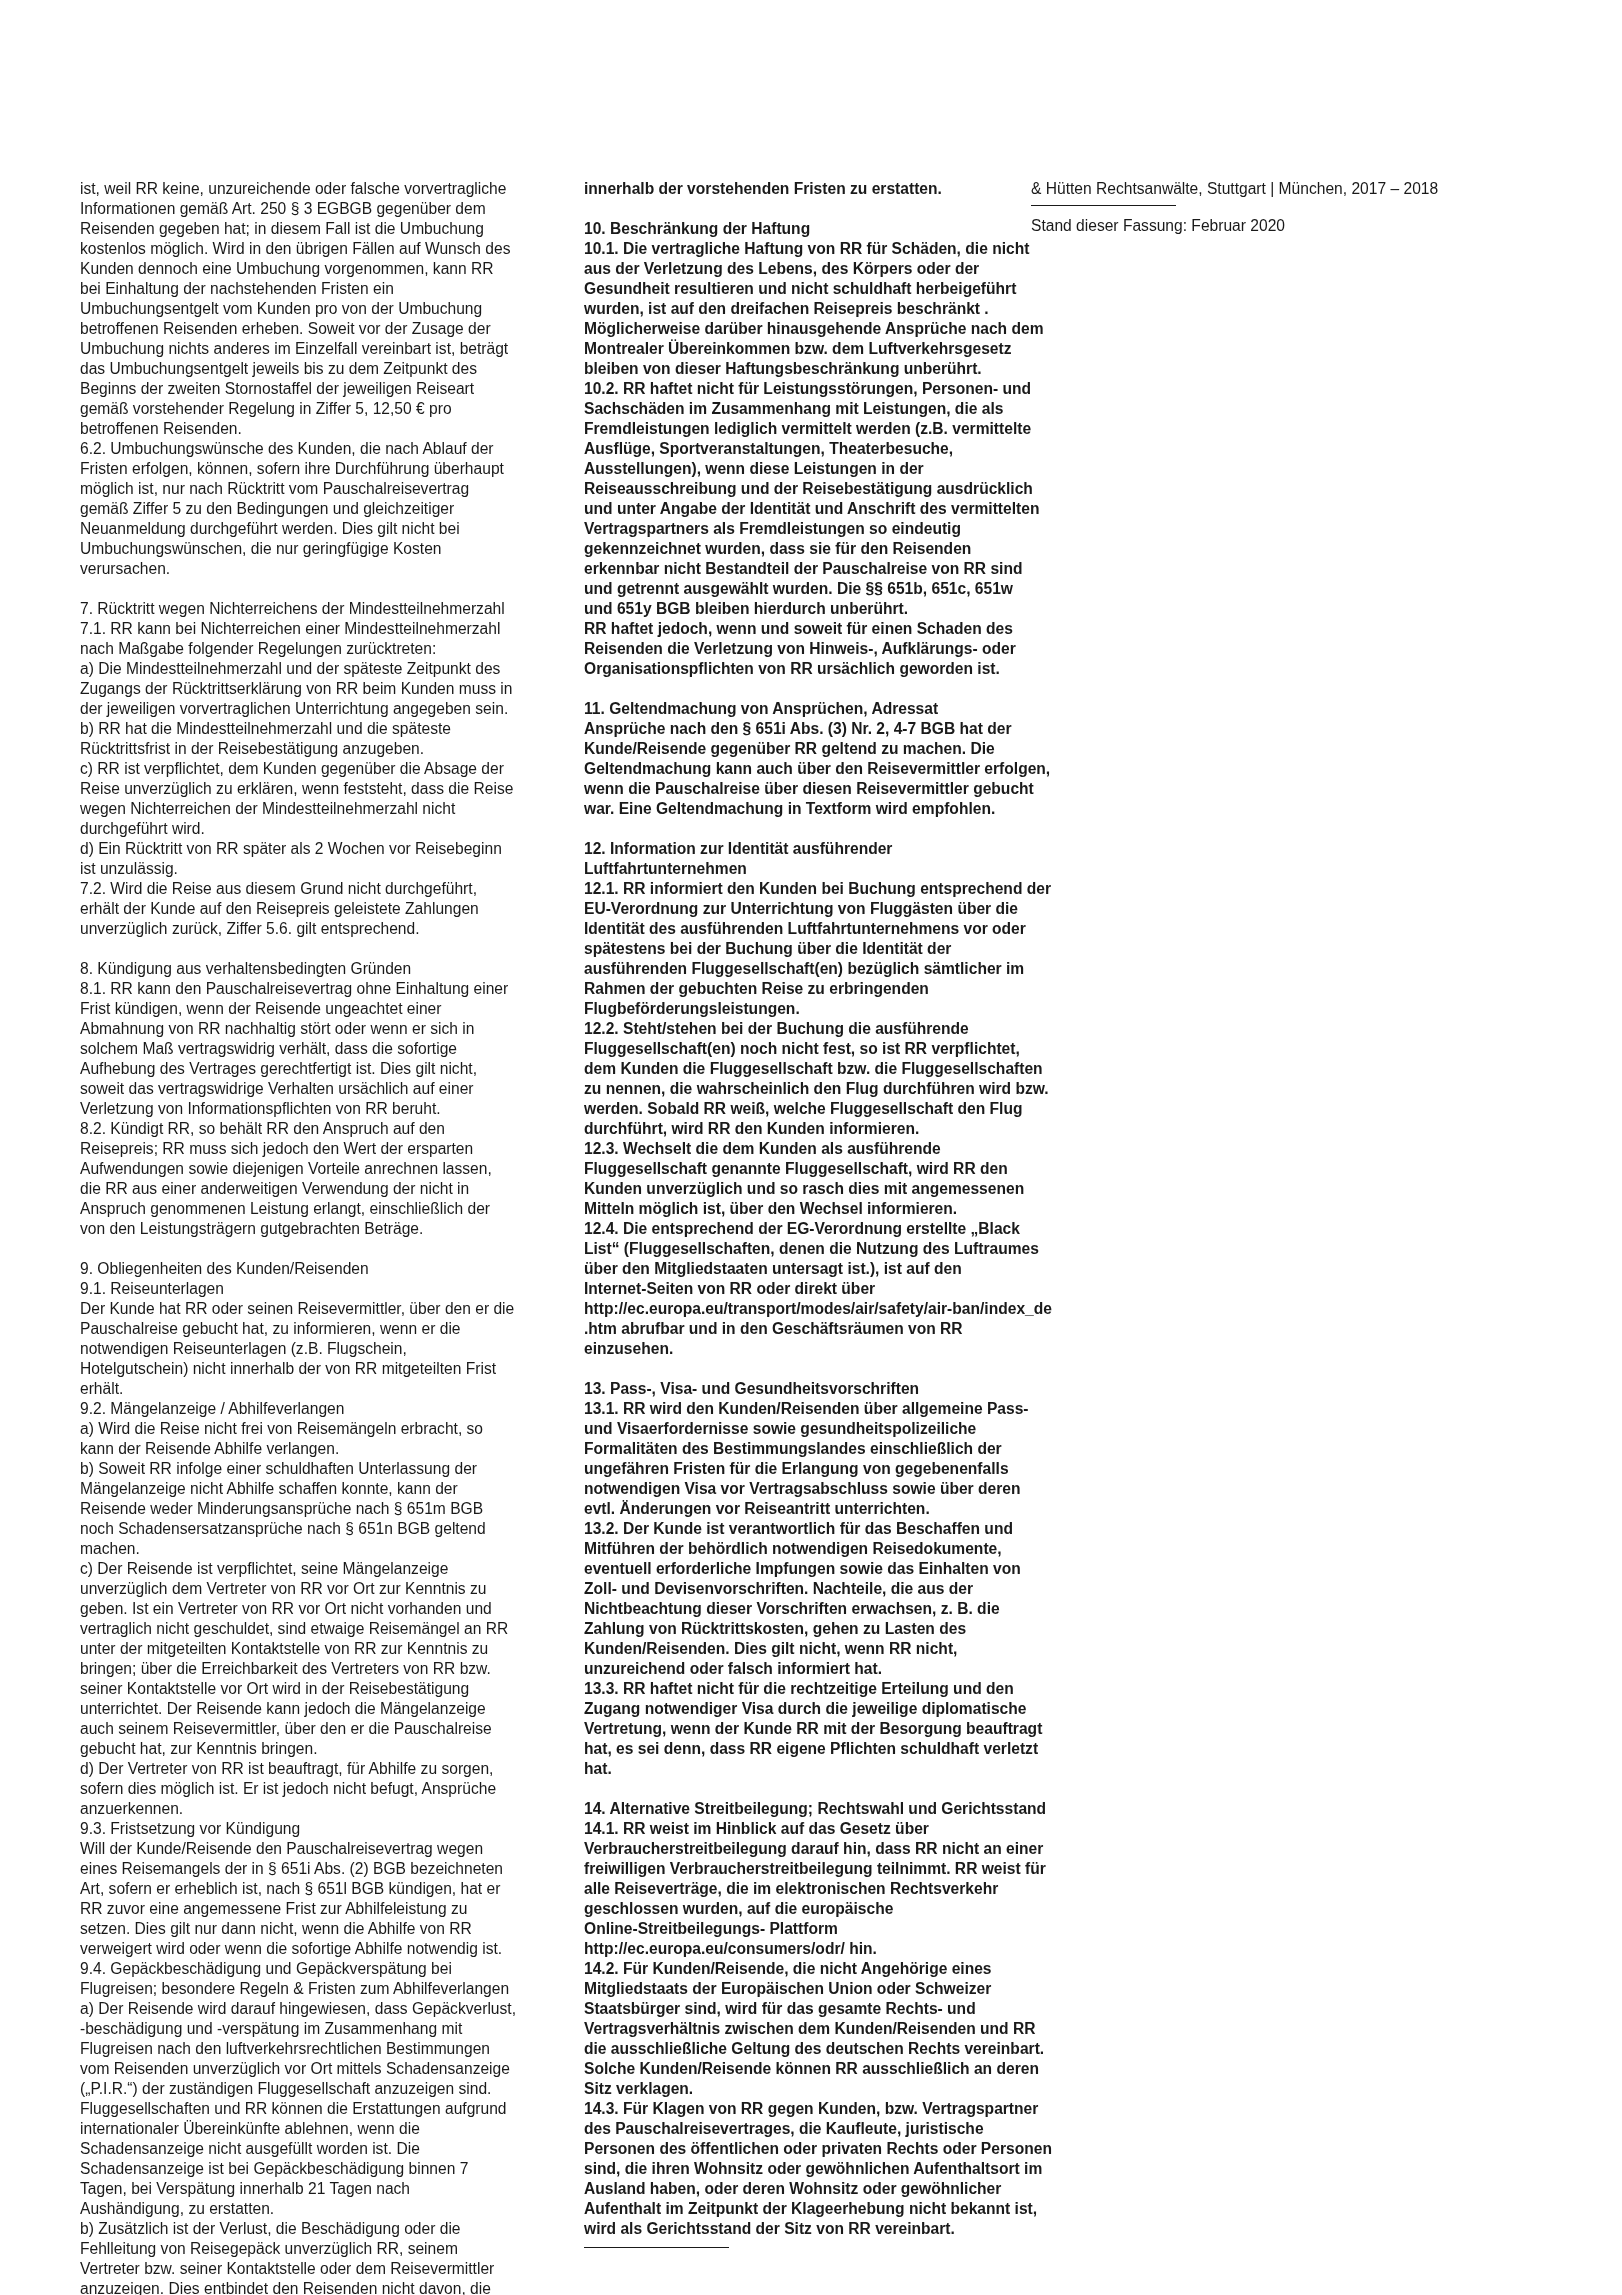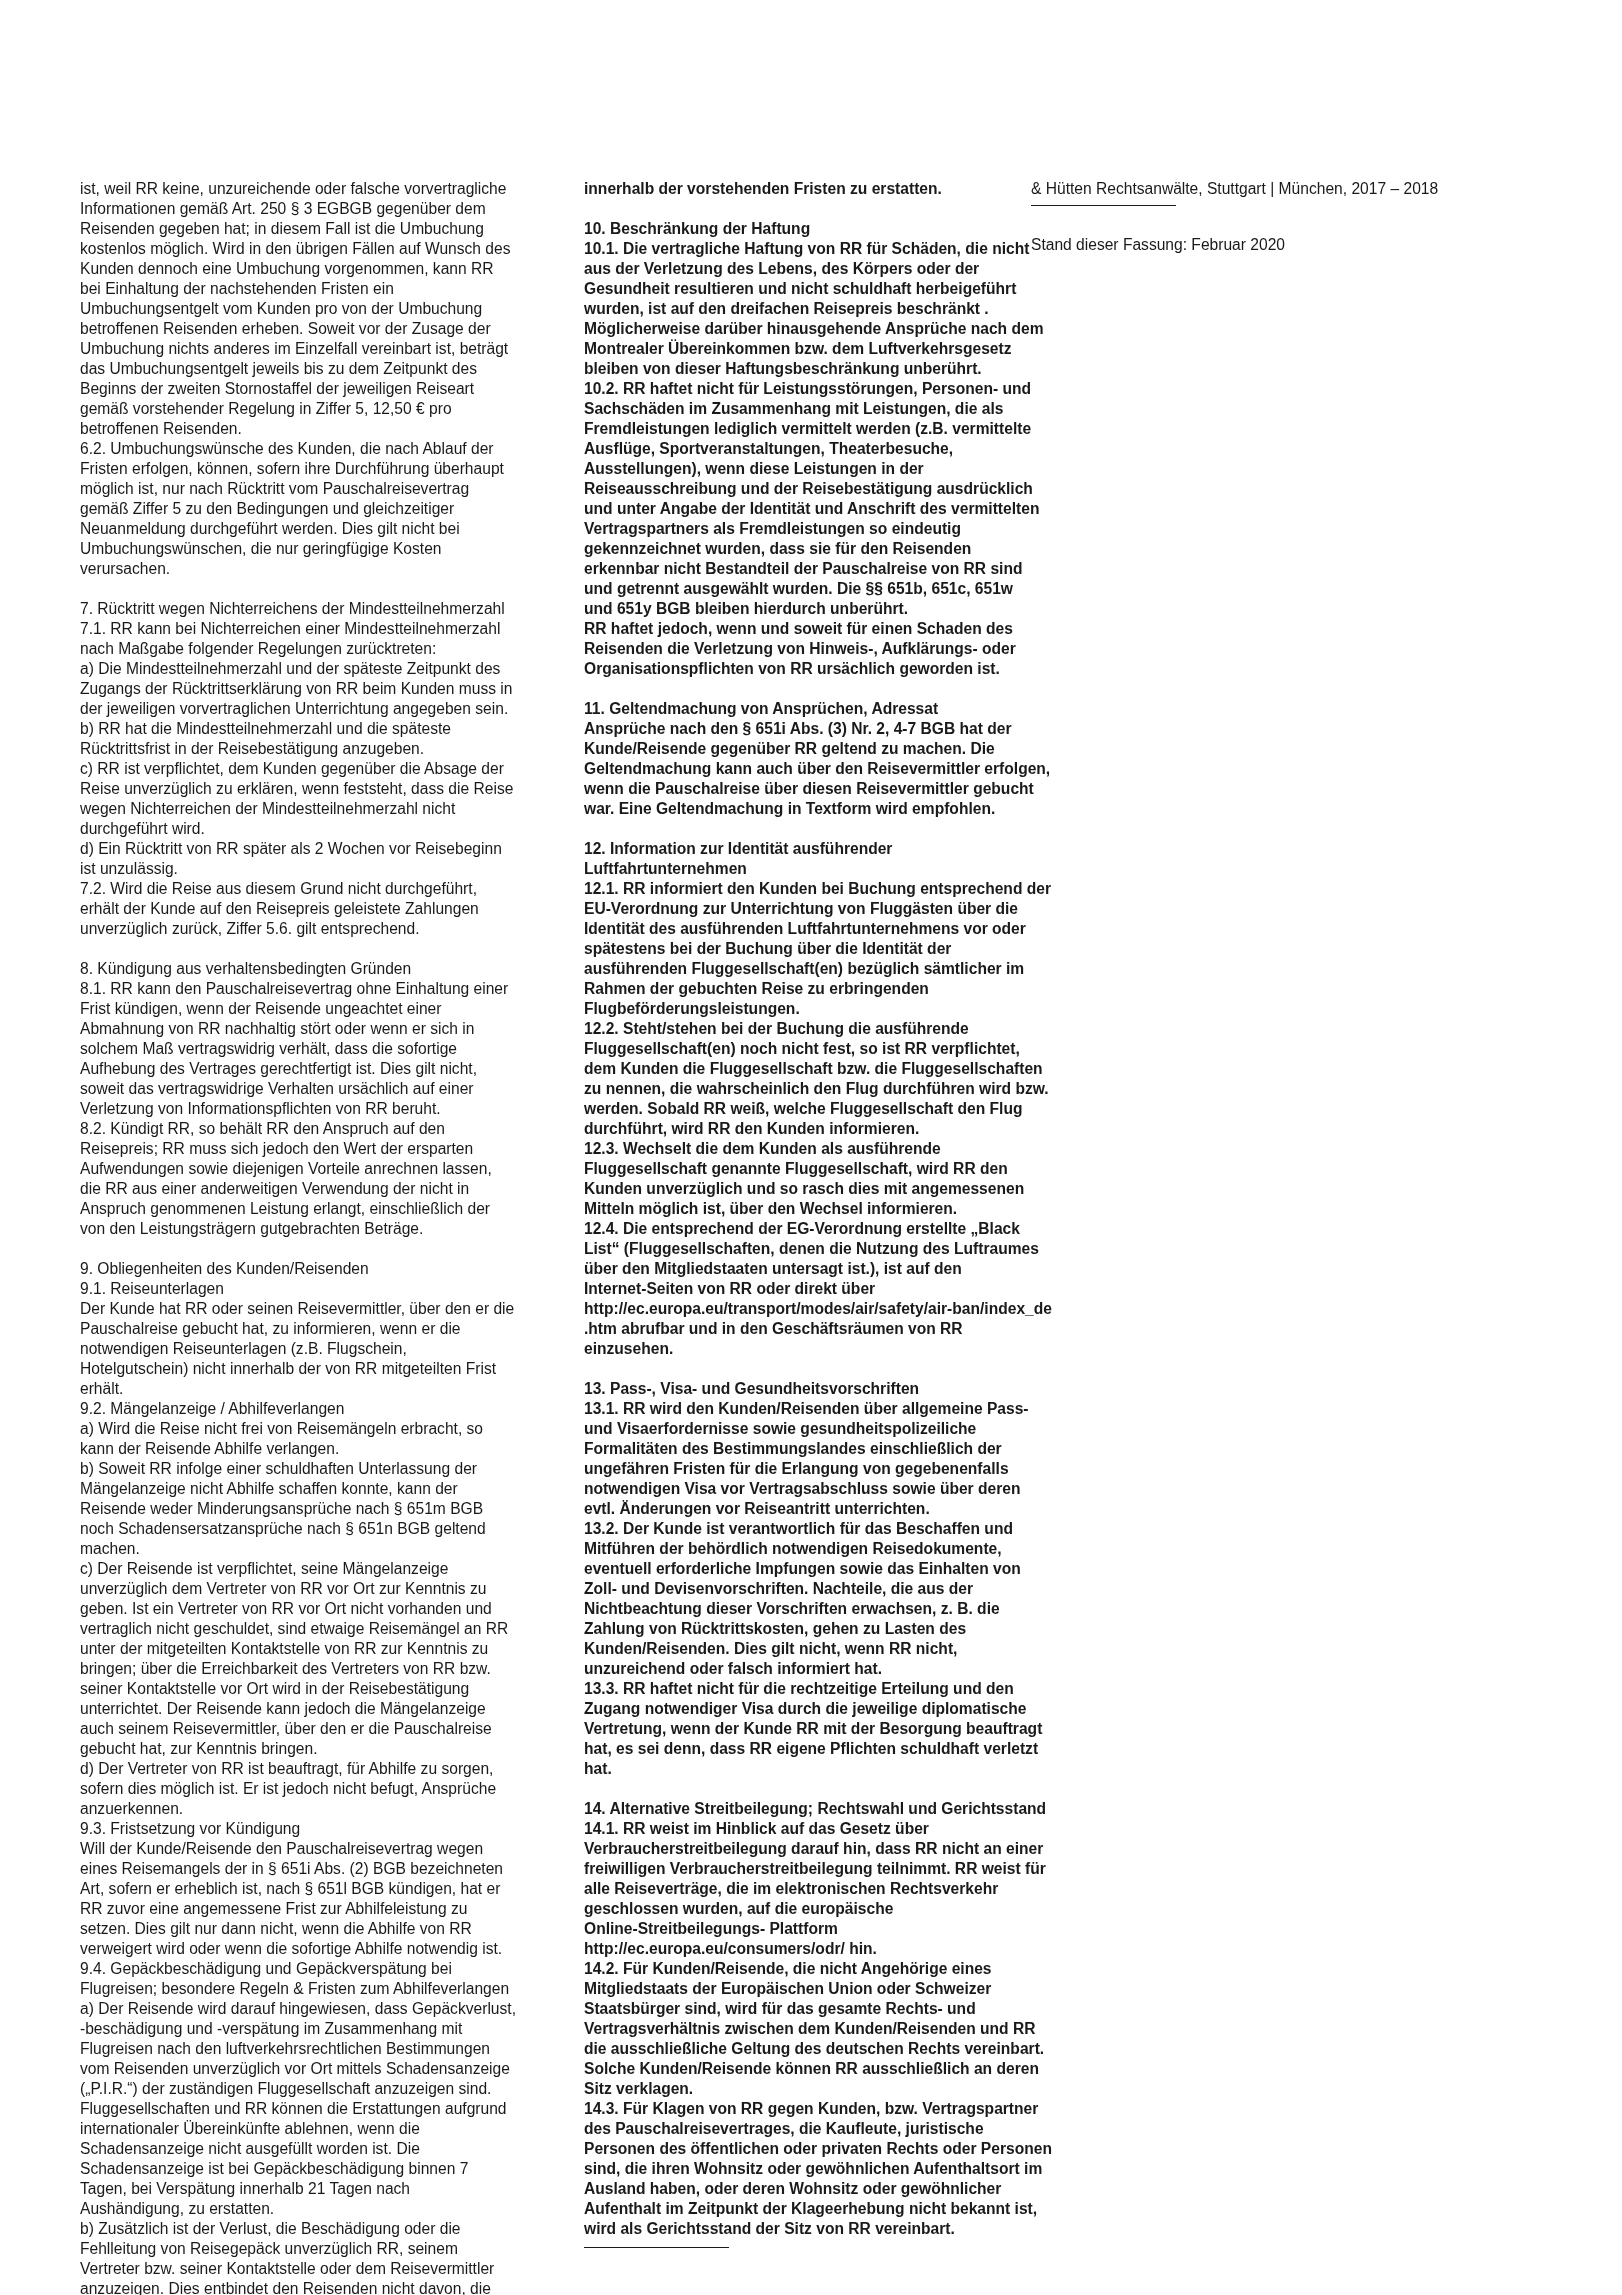--- a/index.html
+++ b/index.html
@@ -33,21 +33,21 @@
   .rule {
     border: none;
     border-top: 1.7px solid #1a1a1a;
     width: 145px;
     margin: 0;
   }
   .col-middle .rule { margin-top: 7.6px; }
   .col-middle .copyright { margin-top: 6px; }
   .col-right .rule { margin-top: 6px; }
   .col-right .operator-block { margin-top: 28px; }
-  .col-right .version-note { margin-top: 29px; }
+  .col-right .version-note { margin-top: 10px; }
 </style>
 </head>
 <body>
 
 <div class="page">
 
   <div class="col col-left">
     <div class="body-text">ist, weil RR keine, unzureichende oder falsche vorvertragliche
 Informationen gemäß Art. 250 § 3 EGBGB gegenüber dem
 Reisenden gegeben hat; in diesem Fall ist die Umbuchung

